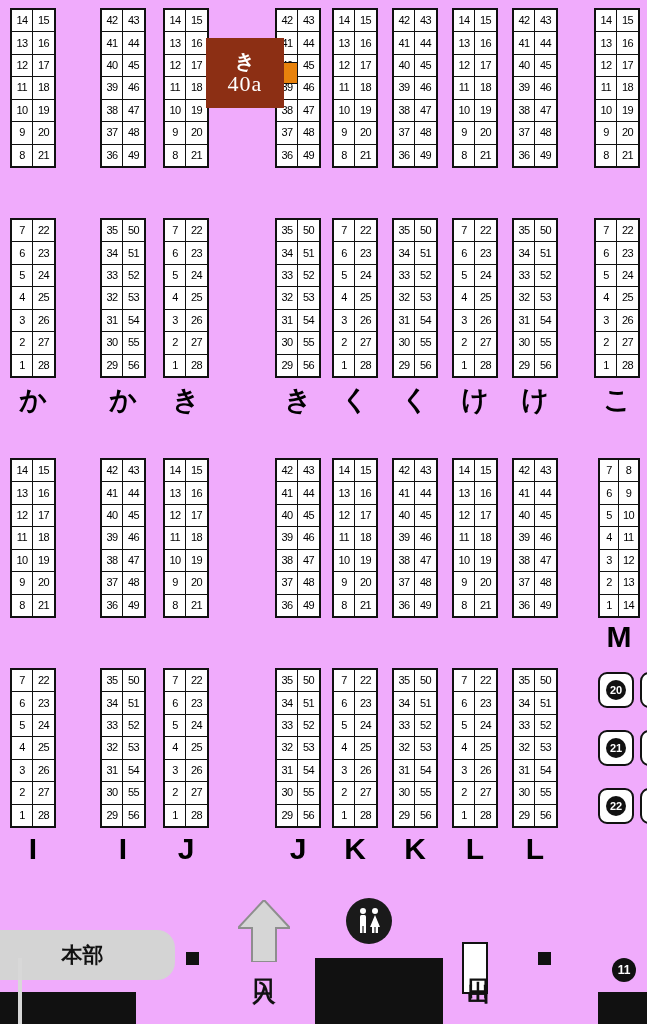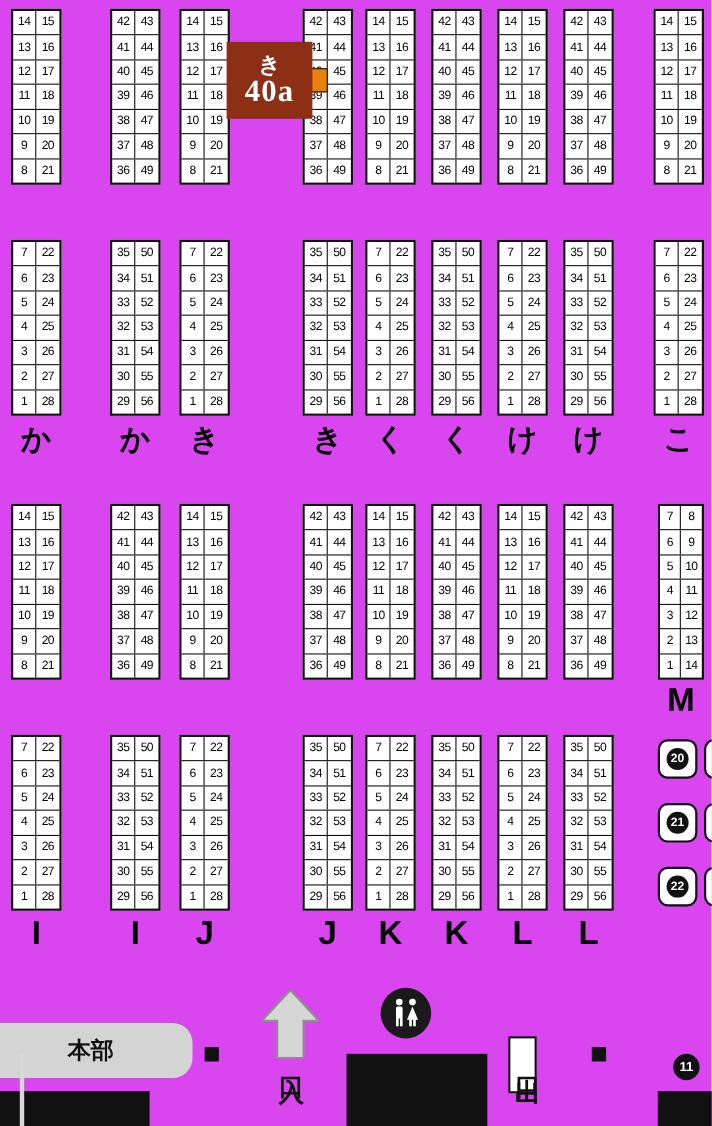--- a/index.html
+++ b/index.html
@@ -7,21 +7,21 @@
     margin: 0; padding: 0;
     width: 647px; height: 1024px;
     background: #ffffff;
     font-family: "Liberation Sans", sans-serif;
     overflow: hidden;
   }
   #stage {
     position: relative;
     width: 647px;
     height: 1024px;
-    background: #d946ef;
+    background: #f0abfc;
   }
 
   
   .block {
     position: absolute;
     border: 2px solid #111;
     background: #fff;
     display: flex;
     flex-direction: column;
   }
@@ -67,22 +67,22 @@
     line-height: 1;
   }
   .callout .k {
     font-family: "DejaVu Sans", sans-serif;
     font-size: 20px;
     font-weight: bold;
     margin-bottom: 2px;
   }
   .callout .n {
     font-family: "Liberation Serif", serif;
-    font-size: 28px;
-    font-weight: bold;
+    font-size: 22px;
+    font-weight: normal;
     letter-spacing: 1px;
   }
   .hl-cell {
     position: absolute;
     background: #e8820c;
     border: 1px solid #111;
   }
 
   
   .rnd {

